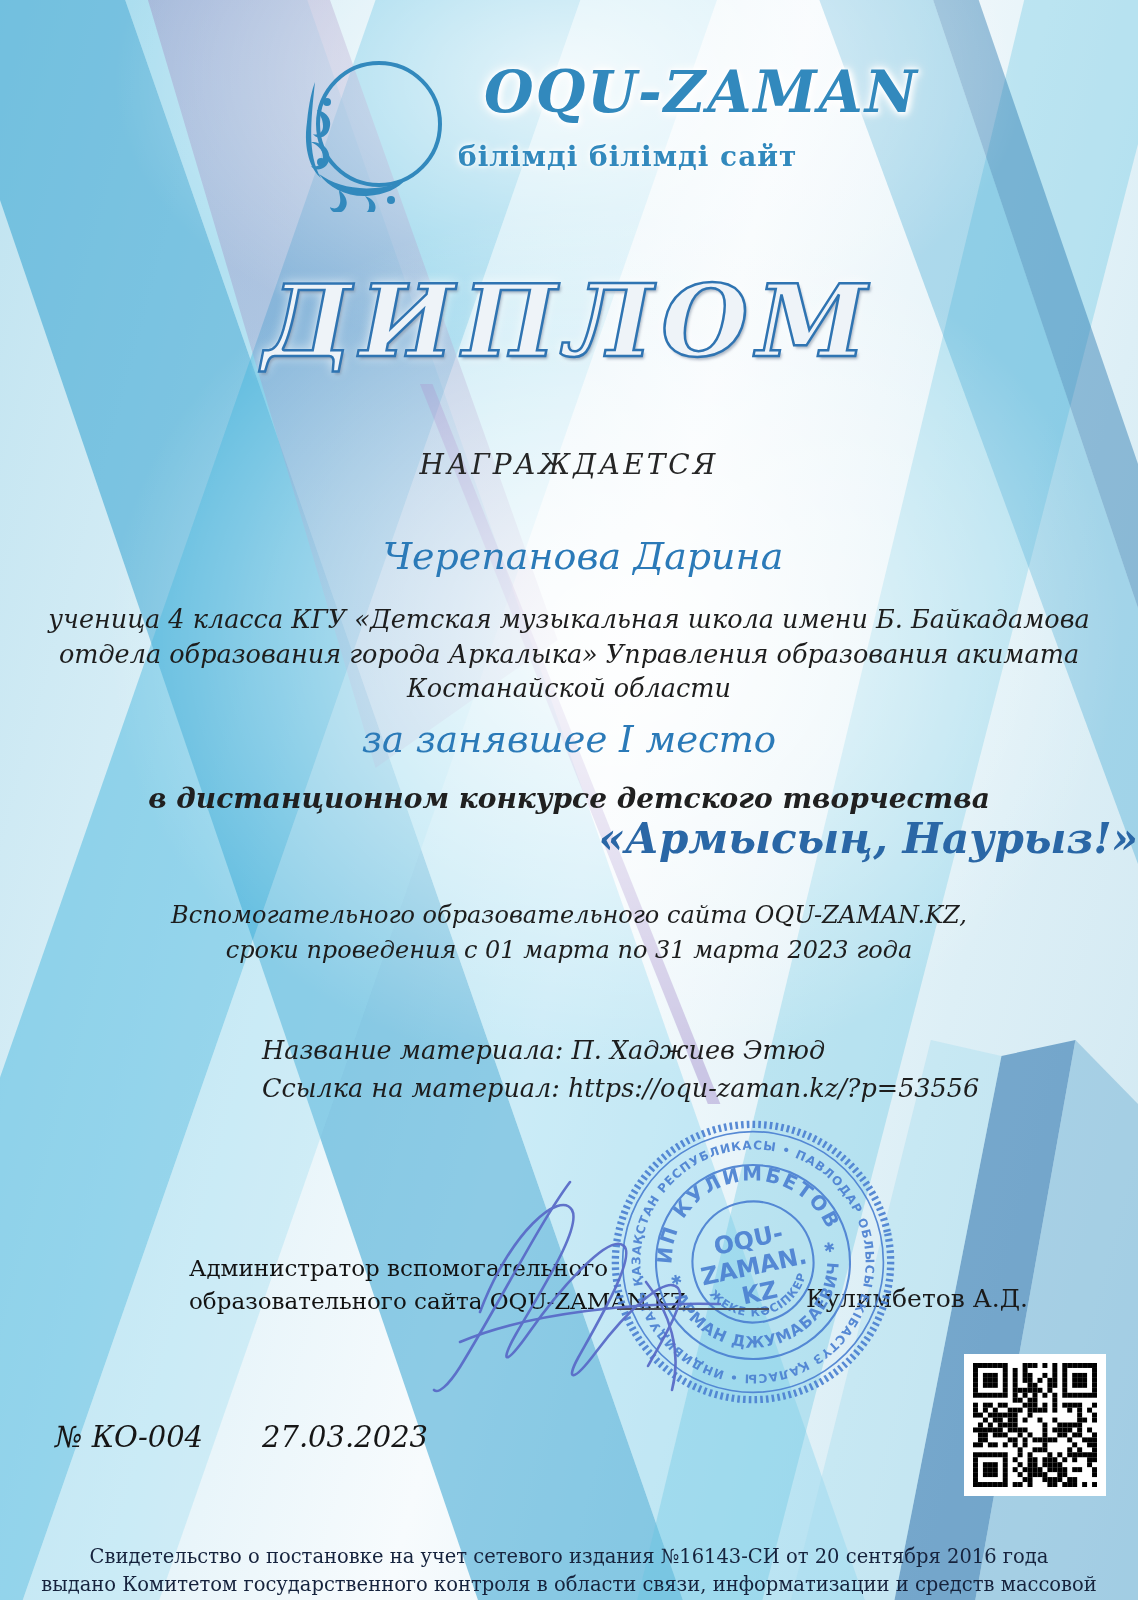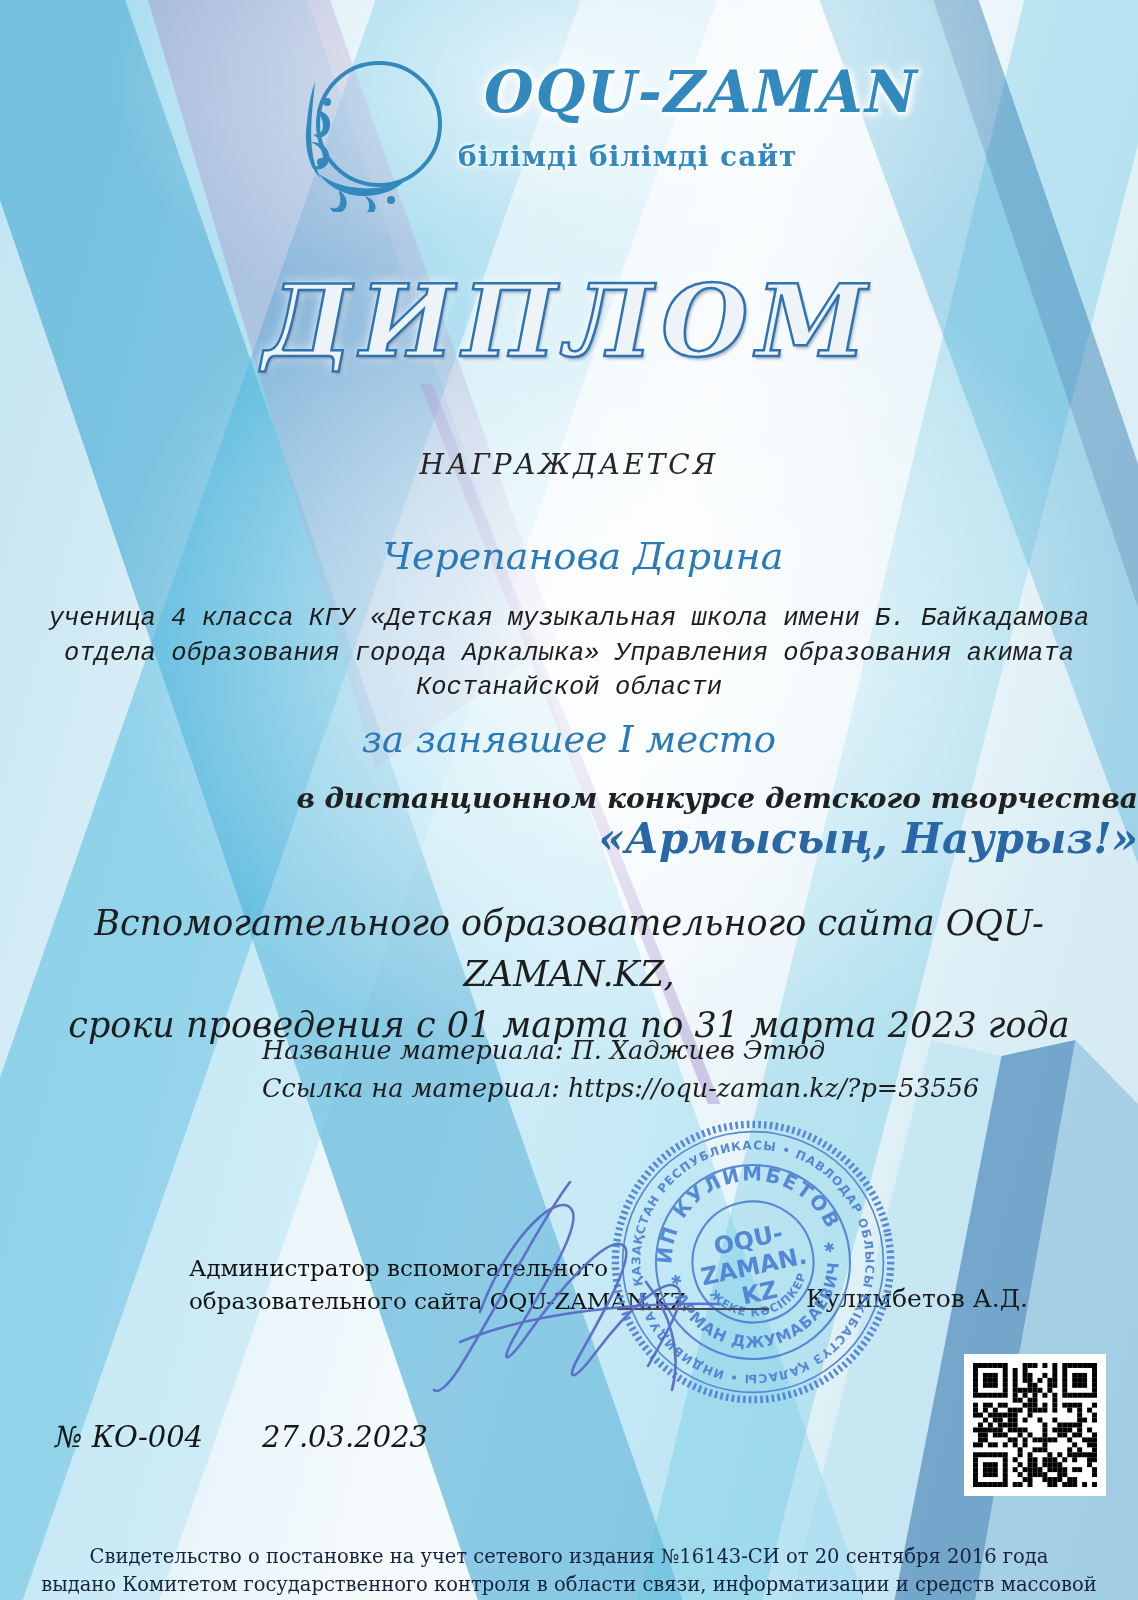--- a/index.html
+++ b/index.html
@@ -44,25 +44,25 @@
     position:absolute;left:0;right:0;top:262px;text-align:center;
     font-style:italic;font-weight:bold;font-size:100px;letter-spacing:8px;
     color:#eef3f8;
     -webkit-text-stroke:2.5px #2f74b2;
     text-shadow:2px 3px 3px rgba(110,125,150,.55),-1px -1px 1px #ffffff,0 0 12px rgba(255,255,255,.9);
   }
   
   .center{position:absolute;left:0;right:0;text-align:center;}
   .award-label{top:448px;font-style:italic;font-size:28px;letter-spacing:3px;color:#262626;}
   .recipient{top:534px;font-style:italic;font-size:38px;color:#2b7ab8;padding-left:28px;}
-  .description{top:602px;font-style:italic;font-size:25.5px;line-height:1.36;color:#1d1d1d;padding:0 26px;font-family:Liberation Mono, monospace;}
+  .description{top:602px;font-style:italic;font-size:25.5px;line-height:1.36;color:#1d1d1d;padding:0 26px;}
   .place{top:718px;font-style:italic;font-size:37px;color:#2b7ab8;}
-  .contest-intro{top:782px;font-style:italic;font-weight:600;font-size:28px;color:#202020;text-align:right;}
+  .contest-intro{top:782px;font-style:italic;font-weight:600;font-size:28px;color:#202020;}
   .contest-name{top:814px;font-style:italic;font-weight:bold;font-size:42px;color:#2a67a6;text-align:right;}
-  .site-lines{top:898px;font-style:italic;font-size:35px;line-height:1.45;color:#1d1d1d;}
+  .site-lines{top:898px;font-style:italic;font-size:24px;line-height:1.45;color:#1d1d1d;}
   .material{position:absolute;left:262px;top:1031px;text-align:left;font-style:italic;font-size:25.5px;line-height:1.5;color:#1d1d1d;}
   
   .admin-block{position:absolute;left:189px;top:1252px;font-size:23px;line-height:1.42;color:#121212;z-index:3;}
   .sign-line{position:absolute;left:617px;top:1284px;width:152px;height:24px;border-bottom:2px solid #4a4a55;z-index:5;}
   .signer{position:absolute;left:806px;top:1284px;font-size:25px;color:#1a1a1a;z-index:3;}
   .stamp-wrap{position:absolute;left:607px;top:1116px;width:292px;height:292px;transform:rotate(-12deg);opacity:.93;z-index:4;}
   .stamp-wrap svg{width:100%;height:100%;}
   .signature{position:absolute;left:420px;top:1162px;width:340px;height:240px;z-index:6;}
   
   .doc-number{position:absolute;left:55px;top:1420px;font-style:italic;font-size:29px;color:#161616;}

